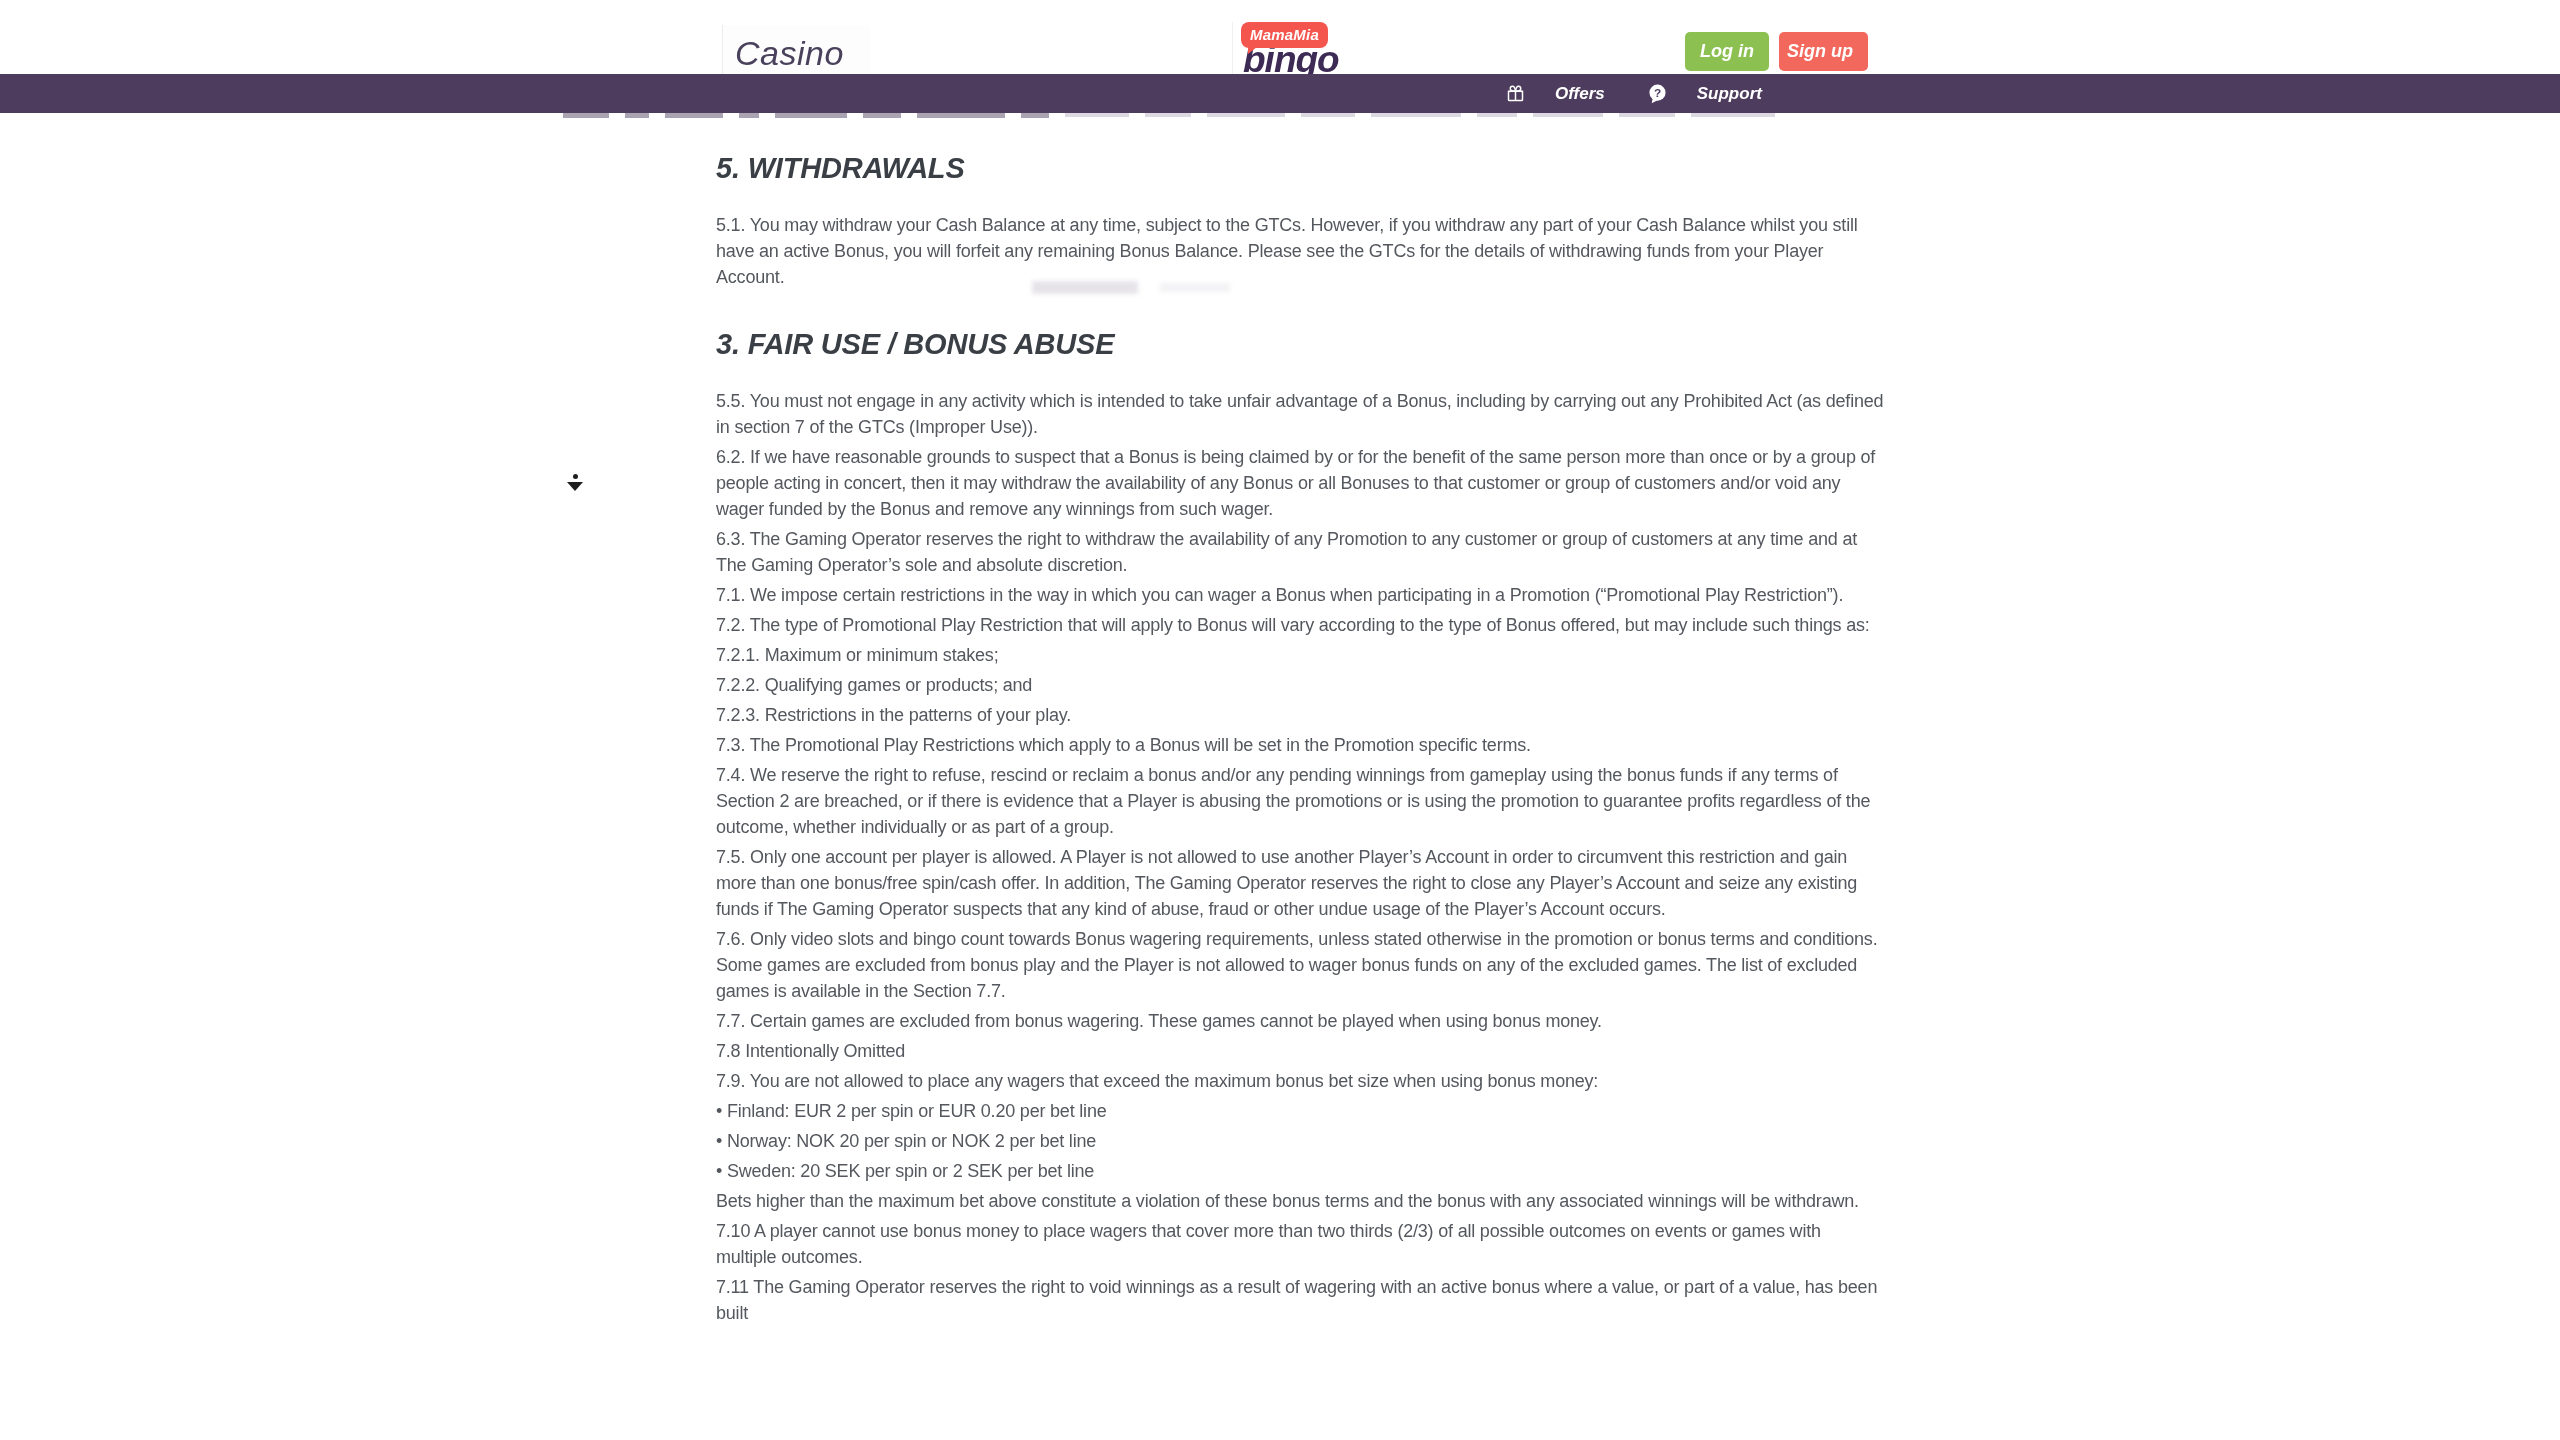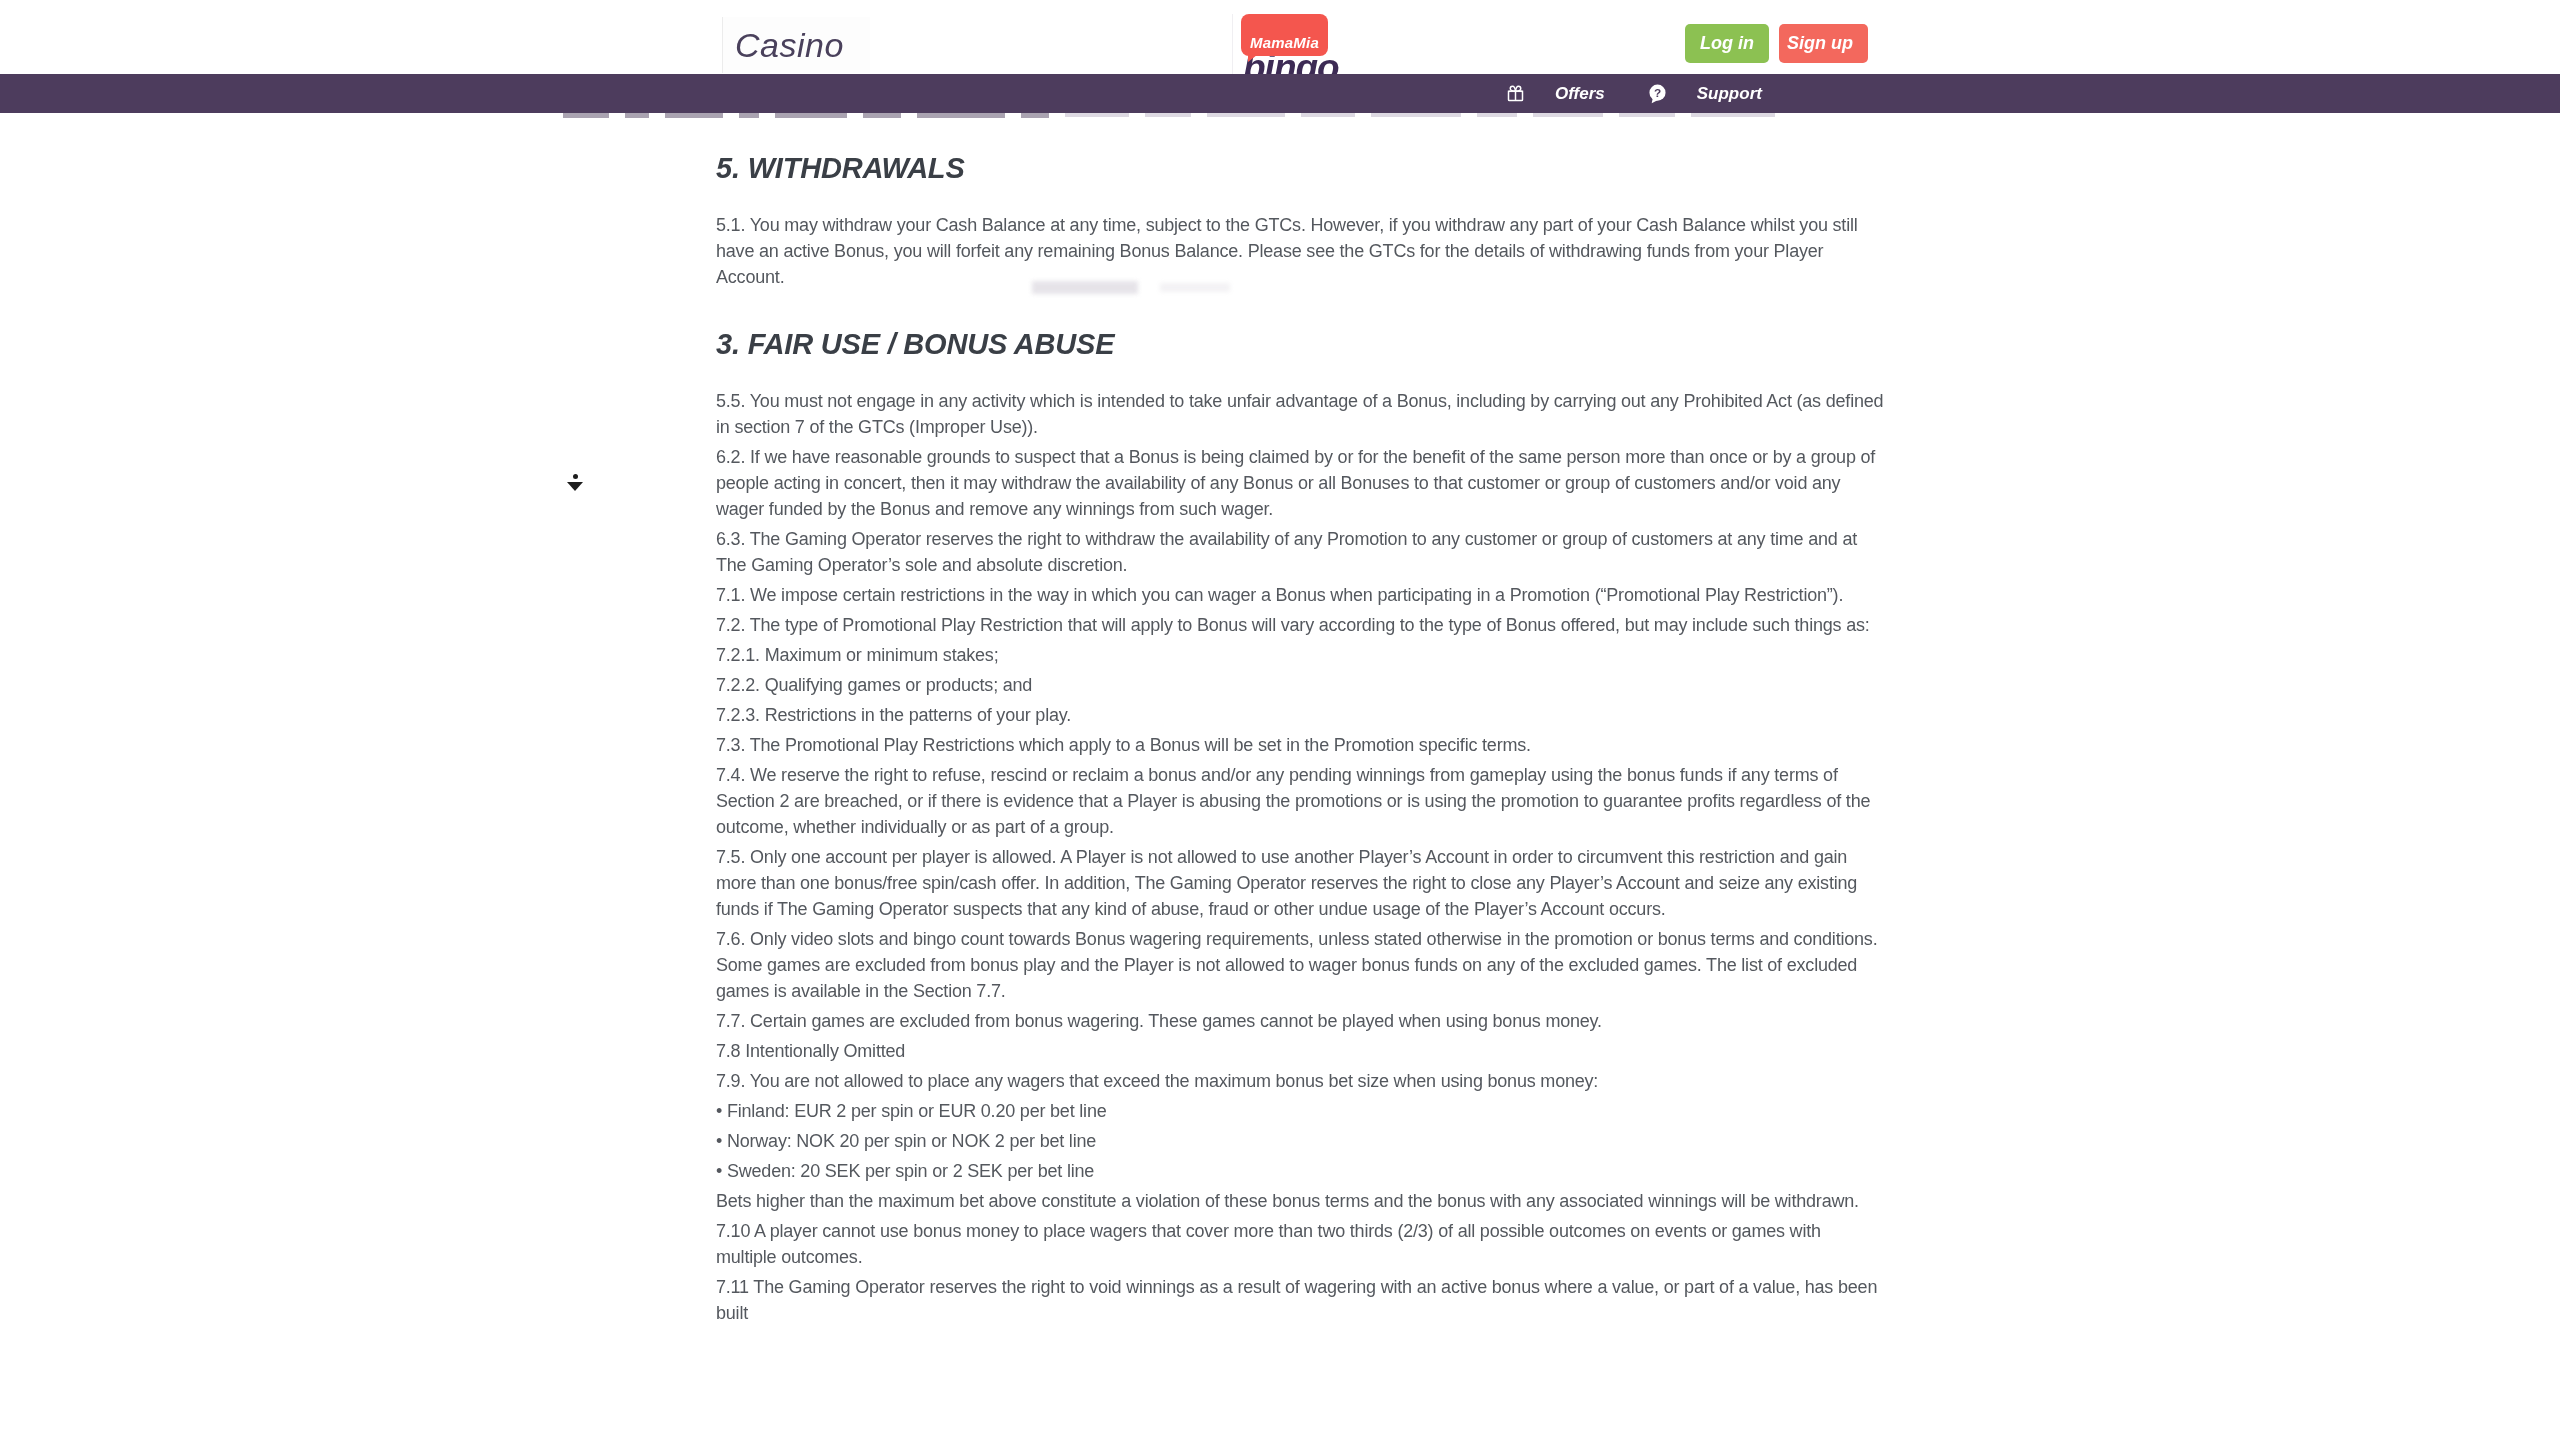--- a/index.html
+++ b/index.html
@@ -1,29 +1,29 @@
 <!DOCTYPE html>
 <html><head>
 <meta charset="utf-8">
 <style>
   html,body{margin:0;padding:0;background:#fff;}
   .page{position:relative;width:2560px;height:1440px;background:#ffffff;overflow:hidden;
         font-family:"Liberation Sans",sans-serif;}
 
   
-  .header{position:absolute;top:8px;left:0;width:2560px;height:74px;background:#ffffff;}
+  .header{position:absolute;top:16px;left:0;width:2560px;height:74px;background:#ffffff;}
   .casino-tab{position:absolute;left:722px;top:9px;height:56px;display:flex;align-items:center;
               border-left:1px solid #ececec;padding:0 26px 0 12px;background:#fdfdfd;}
   .casino-tab span{font-size:34px;font-style:italic;color:#4a415c;letter-spacing:.5px;}
 
   .logo{position:absolute;left:1232px;top:6px;width:110px;height:62px;border-left:1px solid #f0eff2;
         padding-left:8px;}
   .logo-bubble{position:relative;display:inline-block;background:#f4564e;color:#fff;
                font-weight:bold;font-style:italic;font-size:15px;letter-spacing:.2px;
-               padding:20px 9px 5px 9px;border-radius:8px;}
+               padding:4px 9px 5px 9px;border-radius:8px;}
   .logo-bubble::after{content:"";position:absolute;left:7px;bottom:-6px;width:0;height:0;
                border-left:9px solid #f4564e;border-bottom:7px solid transparent;}
   .logo-word{margin-top:-3px;margin-left:2px;font-weight:800;font-size:37px;line-height:30px;
              color:#3d2b55;letter-spacing:-1px;font-style:italic;}
 
   .hdr-buttons{position:absolute;left:1685px;top:16px;display:flex;gap:10px;}
   .btn{border:none;border-radius:5px;color:#fff;font-family:"Liberation Sans",sans-serif;
        font-weight:bold;font-style:italic;font-size:18px;padding:9px 15px;cursor:pointer;}
   .btn-login{background:#8cc152;}
   .btn-signup{background:#f3685d;padding-left:8px;}

